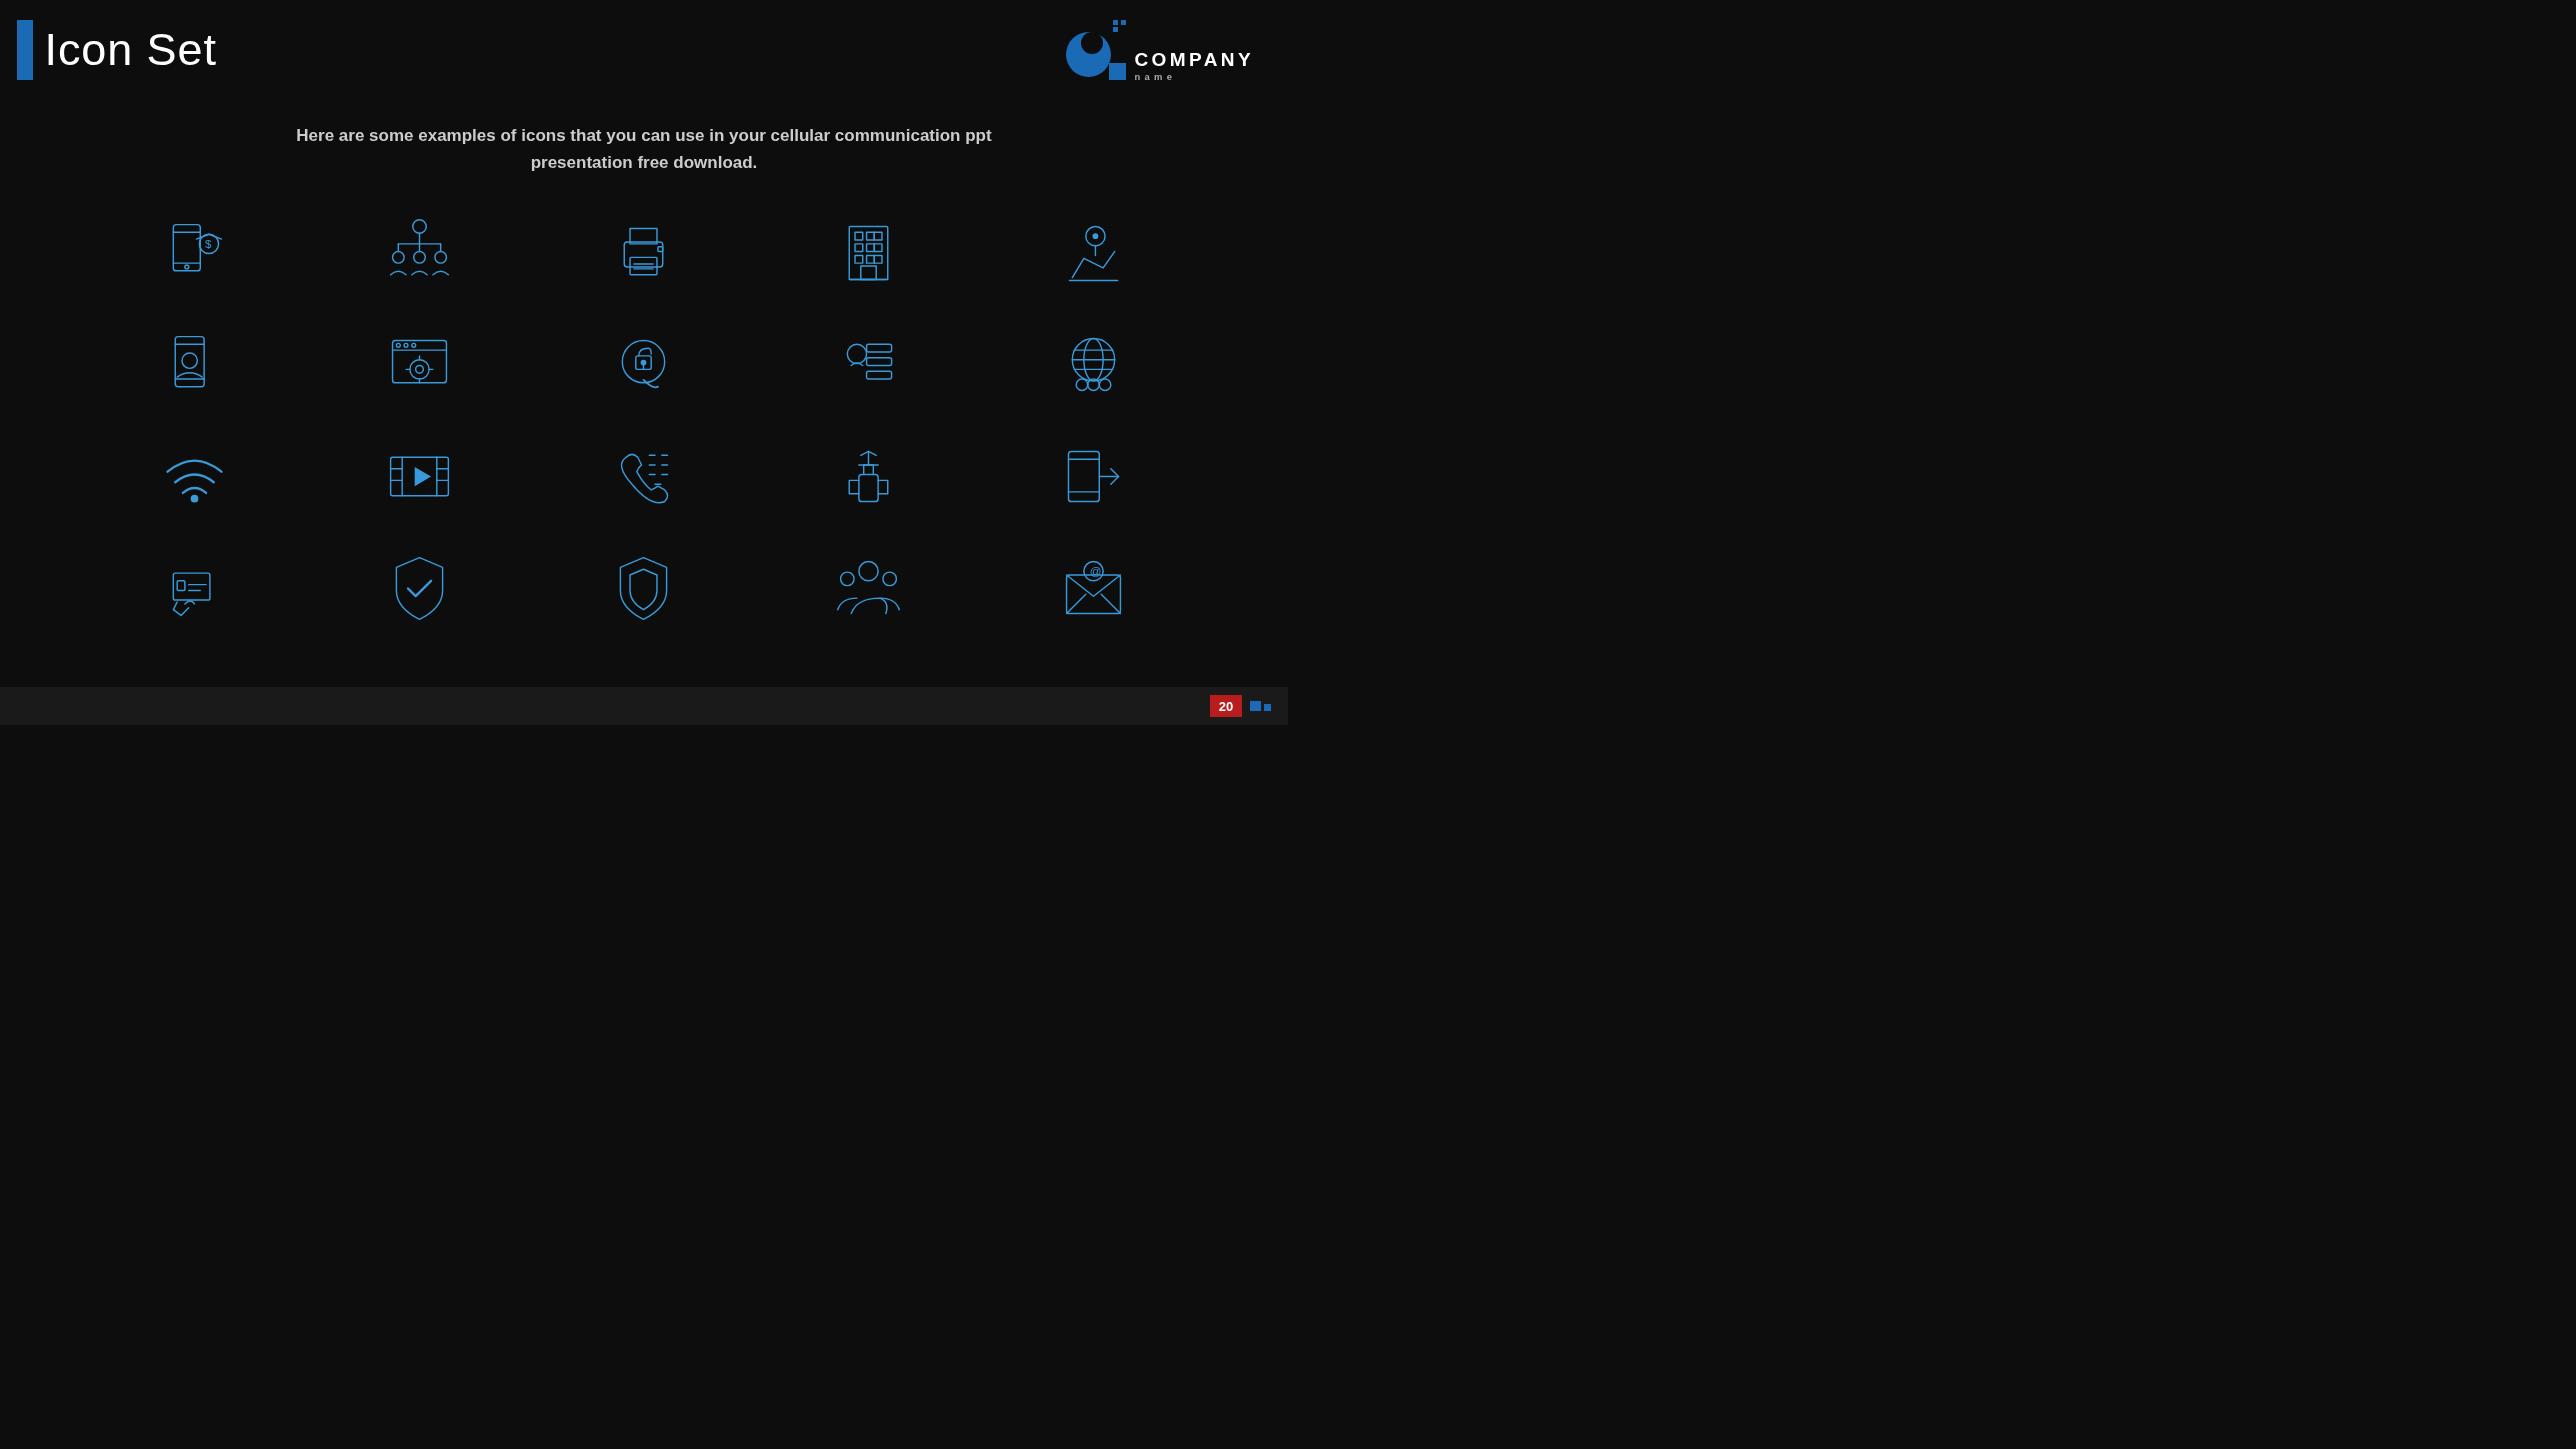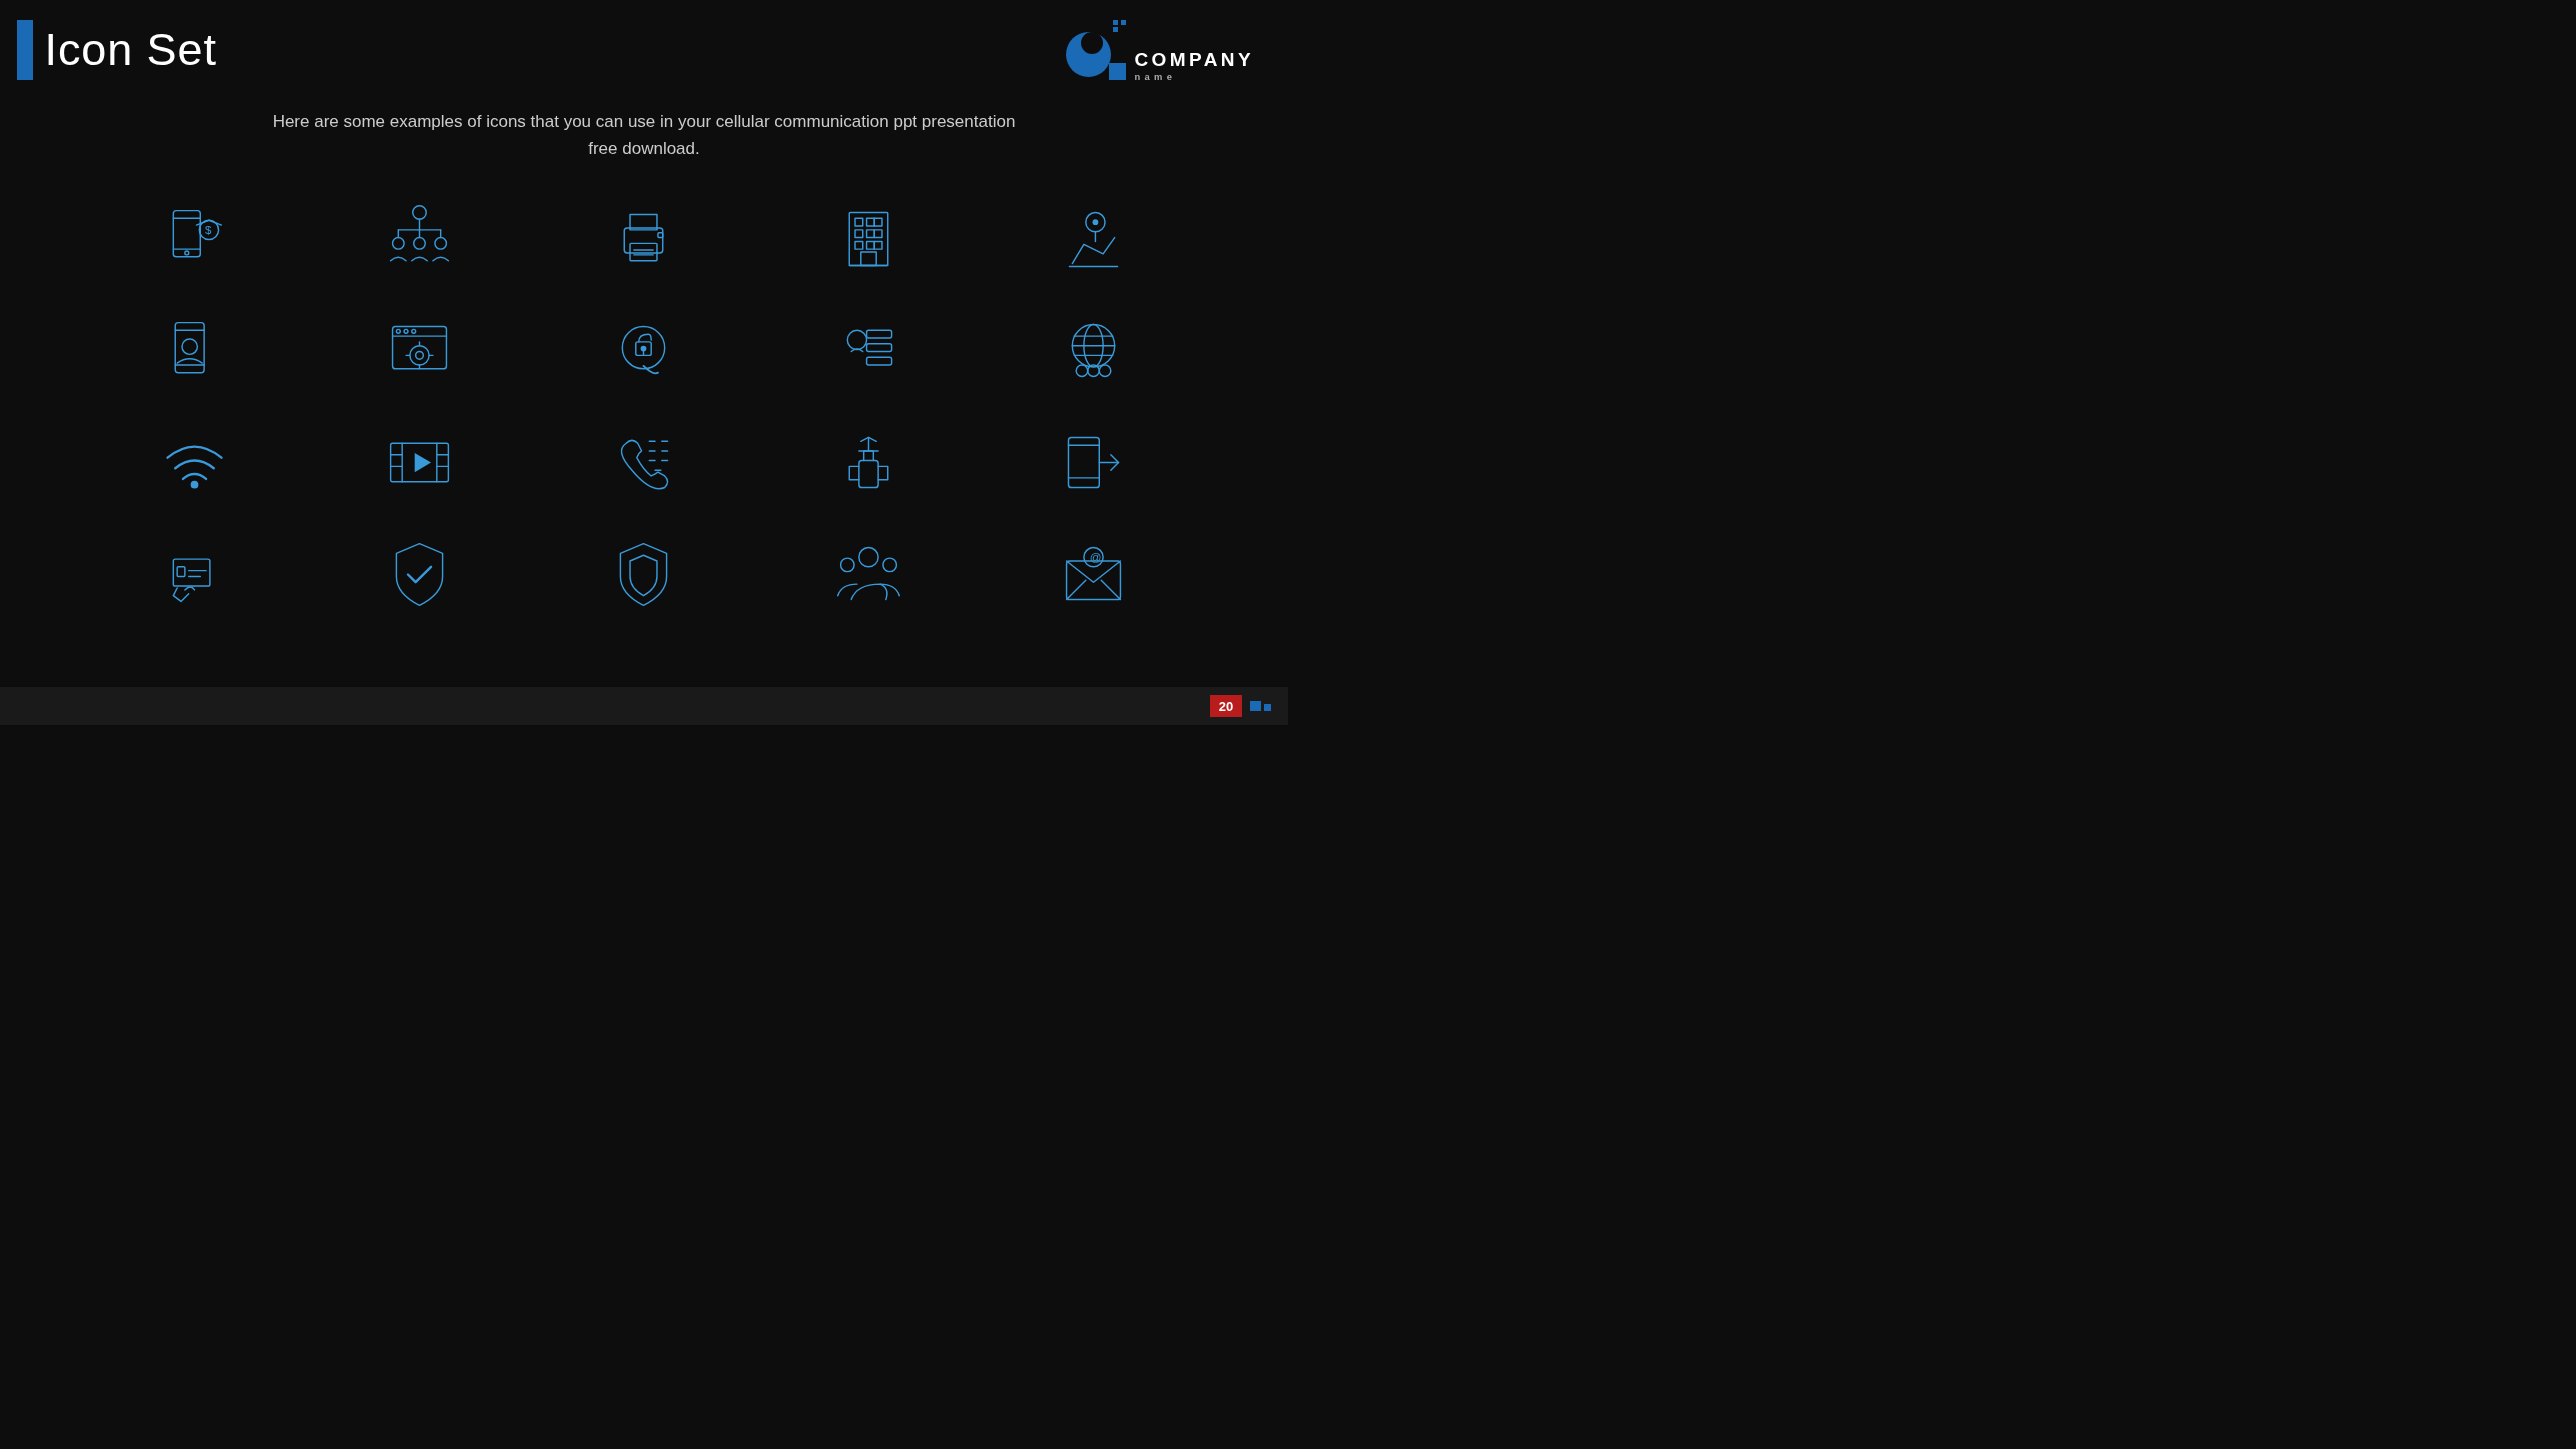--- a/index.html
+++ b/index.html
@@ -66,23 +66,23 @@
       letter-spacing: 4.3px;
       text-transform: lowercase;
       font-weight: bold;
     }
 
     
     .subtitle {
       text-align: center;
       color: #cccccc;
       font-size: 17px;
-      font-weight: 400;
+      font-weight: 700;
       line-height: 1.6;
-      margin: 17px auto 26px;
+      margin: 31px auto 26px;
       max-width: 773px;
     }
 
     
     .icons-grid {
       display: grid;
       grid-template-columns: repeat(5, 1fr);
       grid-template-rows: repeat(4, 1fr);
       gap: 8.6px;
       padding: 0 86px;

